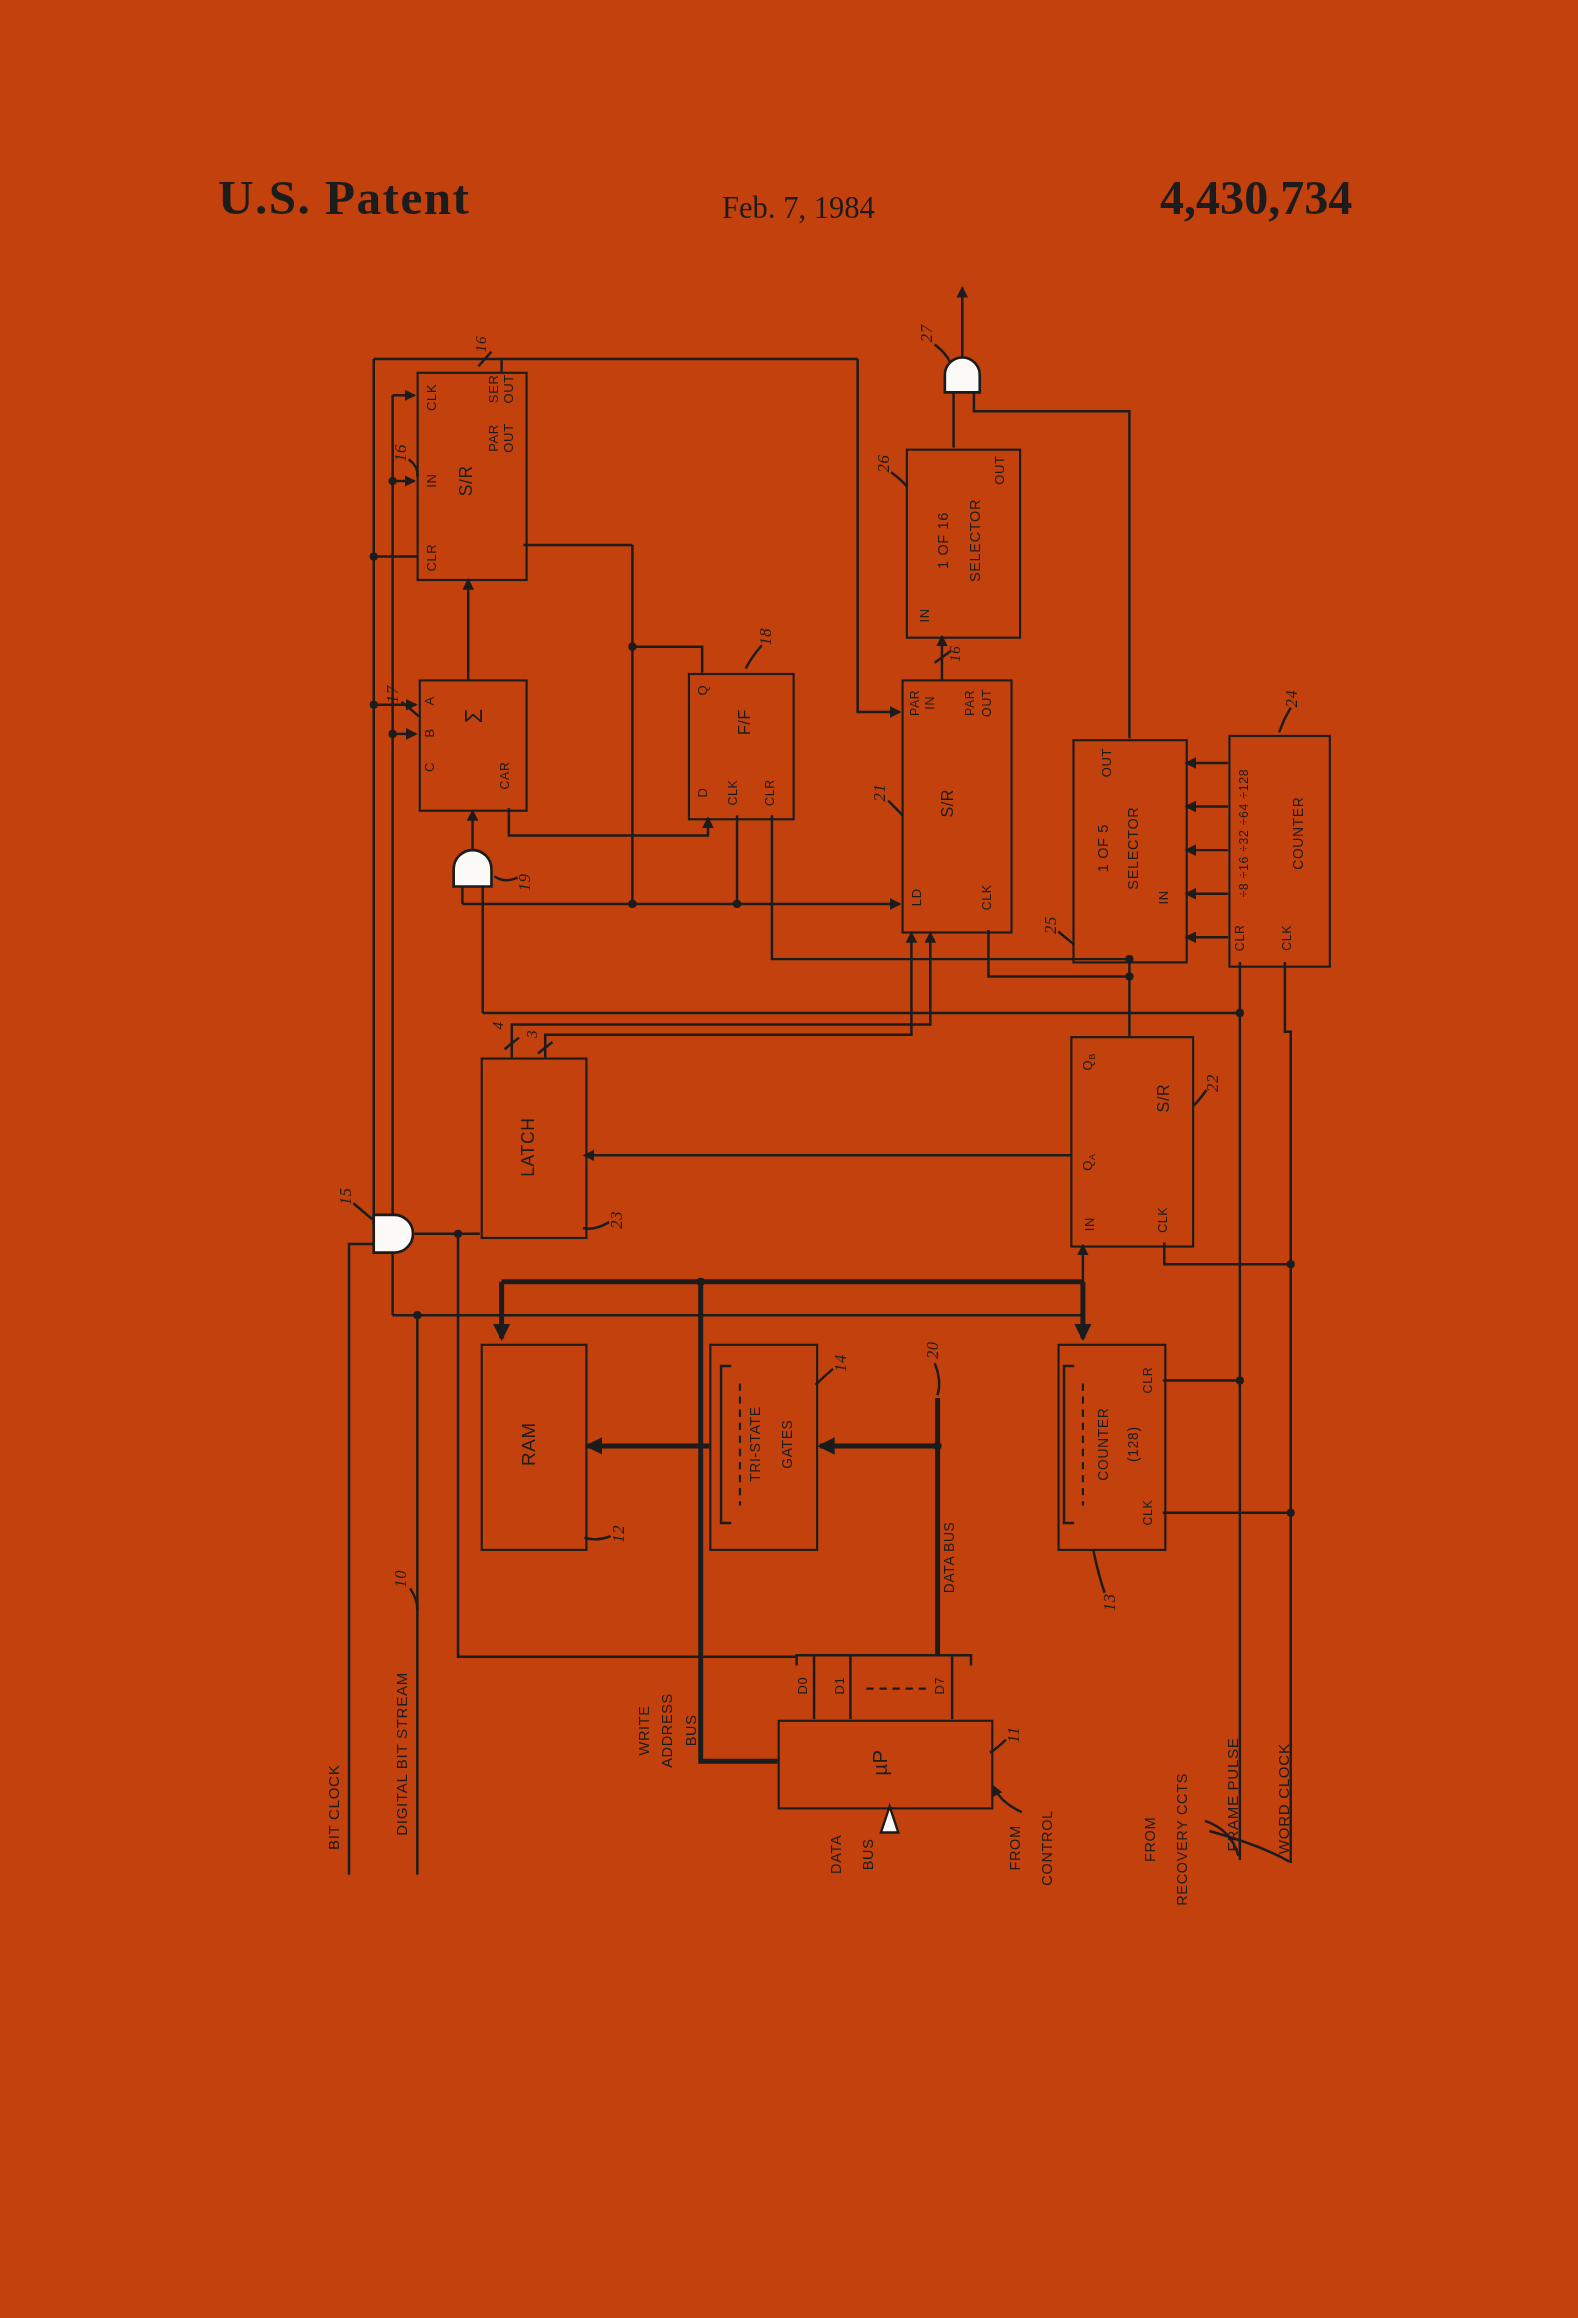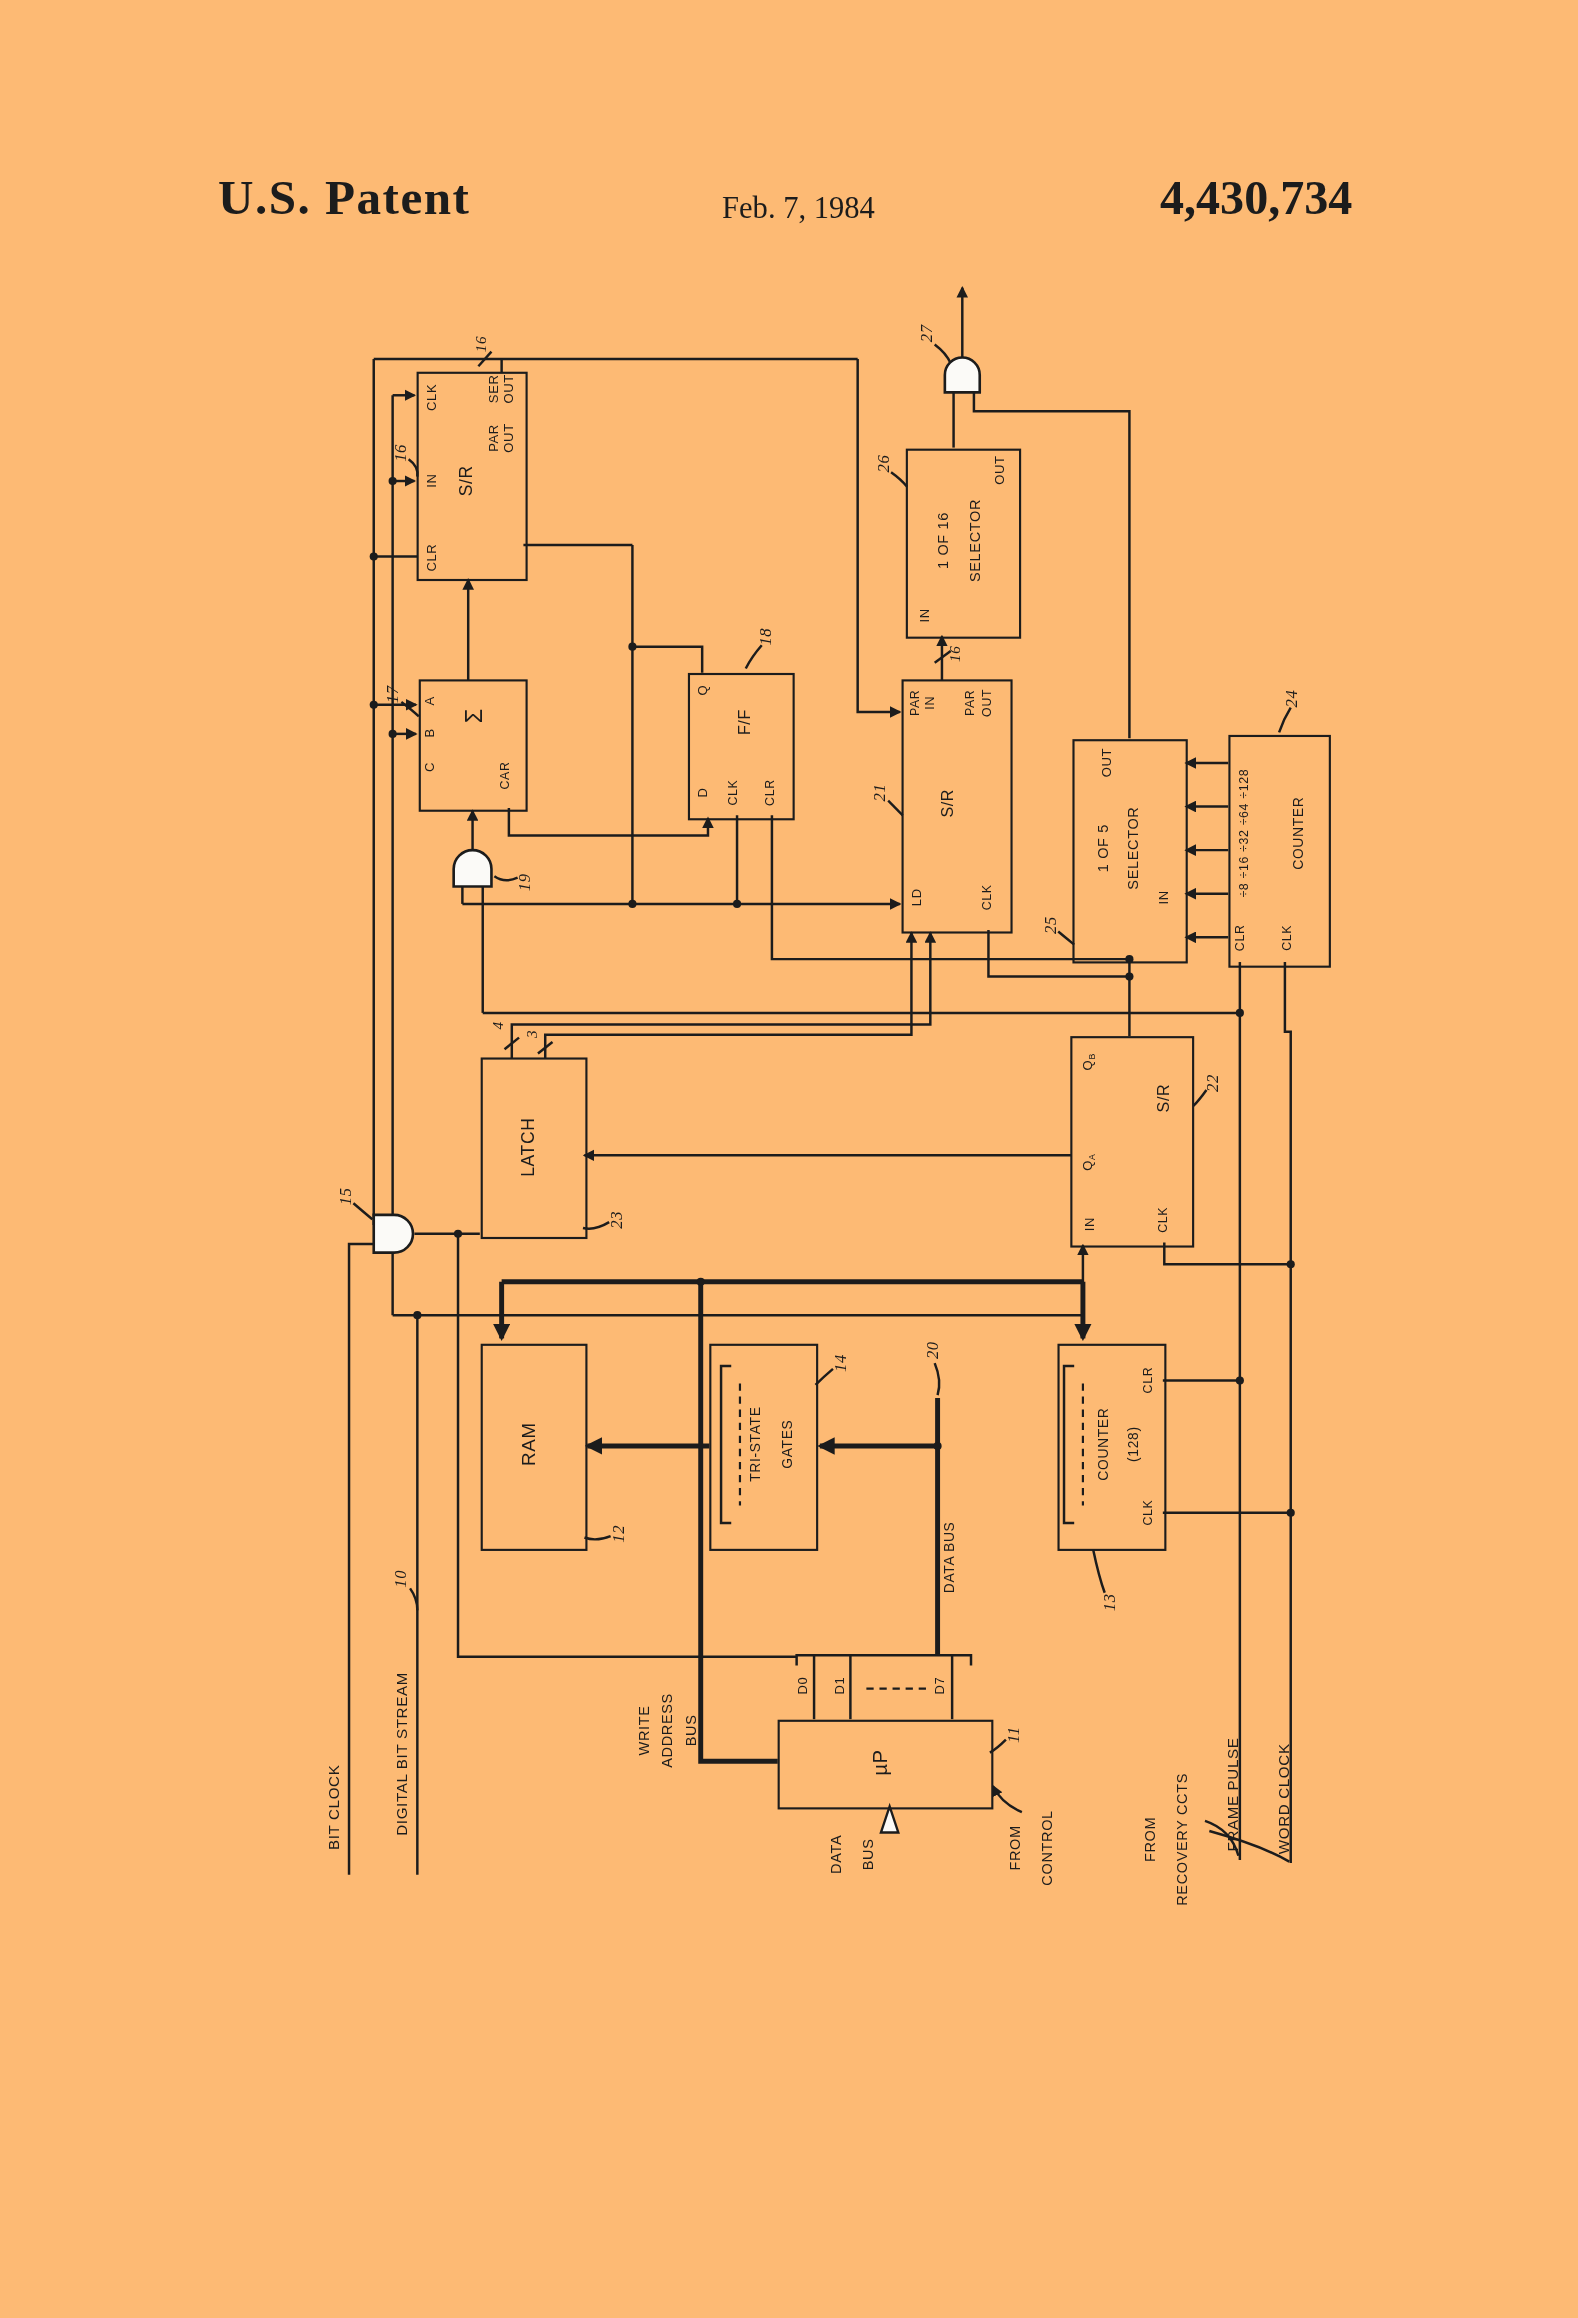--- a/index.html
+++ b/index.html
@@ -1,16 +1,16 @@
 <!DOCTYPE html>
 <html style="font-size:11px"><head>
 <meta charset="utf-8">
 <style>
   html,body{margin:0;padding:0;background:#e8e8e8;}
-  .page{position:relative;width:1578px;height:2319px;background:#fdba74;overflow:hidden;
+  .page{position:relative;width:1578px;height:2319px;background:#c2410c;overflow:hidden;
         font-family:"Liberation Sans",sans-serif;color:#1c1c1c;}
   .stage{position:absolute;left:0;top:0;width:739px;height:1085px;
          transform:scale(2.1363);transform-origin:0 0;}
   .hdr{position:absolute;white-space:nowrap;font-family:"Liberation Serif",serif;}
   .hdr.title{font-size:23px;font-weight:600;letter-spacing:0.7px;}
   .hdr.date{font-size:14.3px;font-weight:500;}
   .hdr.num{font-size:22.5px;font-weight:600;}
   .blk{position:absolute;border:1.4px solid #1c1c1c;}
   .rl{position:absolute;white-space:nowrap;transform:translate(-50%,-50%) rotate(-90deg);
       color:#1c1c1c;letter-spacing:0.3px;line-height:1;}

